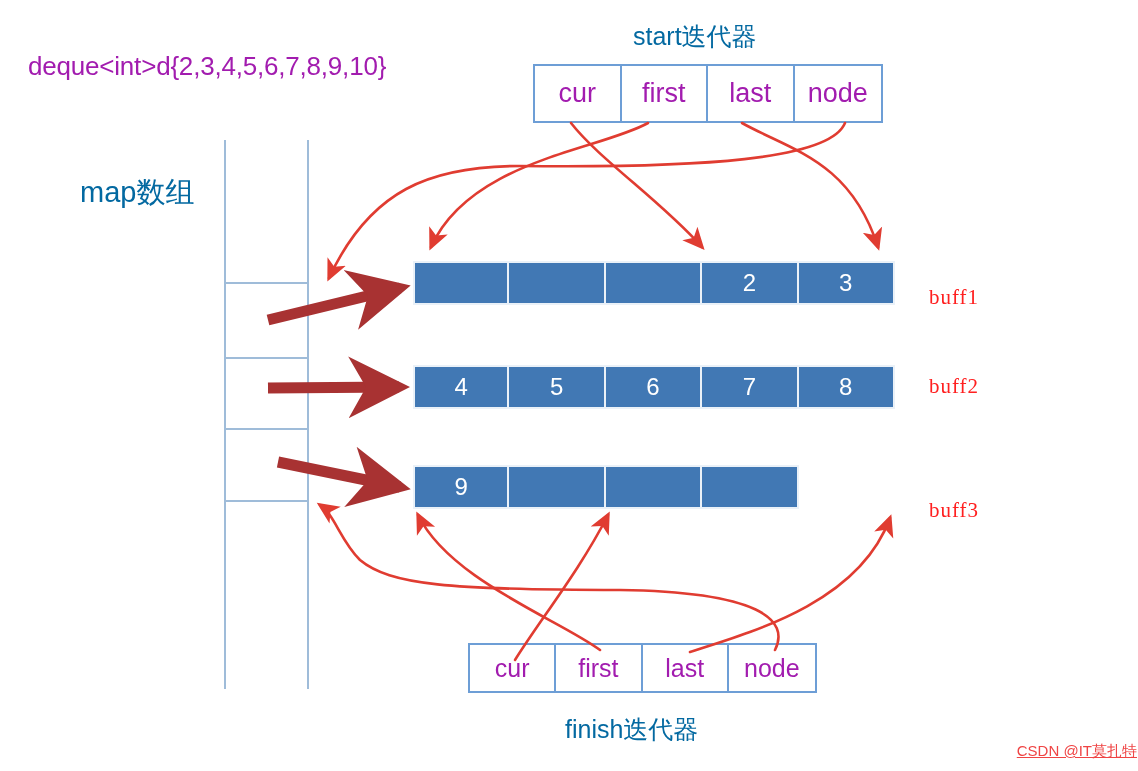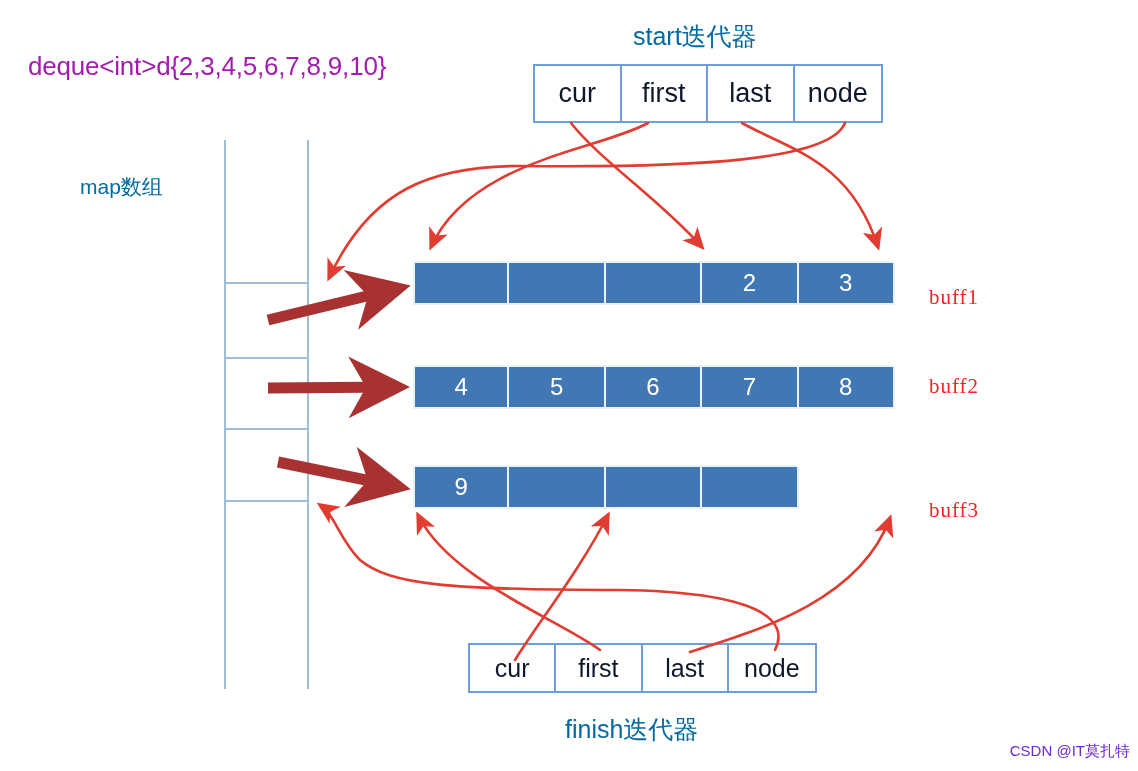--- a/index.html
+++ b/index.html
@@ -28,62 +28,63 @@
   }
   .blue-label {
     position: absolute;
     color: #0369a1;
     font-size: 25px;
     white-space: nowrap;
   }
   .map-label {
     left: 80px;
     top: 173px;
-    font-size: 21px;
+    font-size: 29px;
   }
   .start-label {
     left: 633px;
     top: 20px;
   }
   .finish-label {
     left: 565px;
     top: 713px;
   }
   .buff-label {
     position: absolute;
     color: #ff2020;
     font-size: 21px;
     font-family: "Liberation Serif", serif;
     letter-spacing: 1px;
     white-space: nowrap;
   }
   .watermark {
     position: absolute;
-    right: 8px;
+    right: 1px;
     top: 742px;
-    color: #6d28d9;
+    color: #ef4444;
     font-size: 15px;
     white-space: nowrap;
+    text-decoration: underline;
   }
 
   
   .iter-box {
     position: absolute;
     display: flex;
     border: 2px solid #6d9ed6;
     background: #ffffff;
     box-sizing: border-box;
   }
   .iter-cell {
     display: flex;
     align-items: center;
     justify-content: center;
     border-right: 2px solid #6d9ed6;
     box-sizing: border-box;
-    color: #0f172a;
+    color: #a21caf;
     font-size: 27px;
   }
   .iter-cell:last-child { border-right: none; }
 
   #start-box { left: 533px; top: 64px; width: 350px; height: 59px; }
   #start-box .iter-cell { width: 87.5px; height: 100%; }
   #finish-box { left: 468px; top: 643px; width: 349px; height: 50px; }
   #finish-box .iter-cell { width: 87.25px; height: 100%; font-size: 25px; }
 
   

